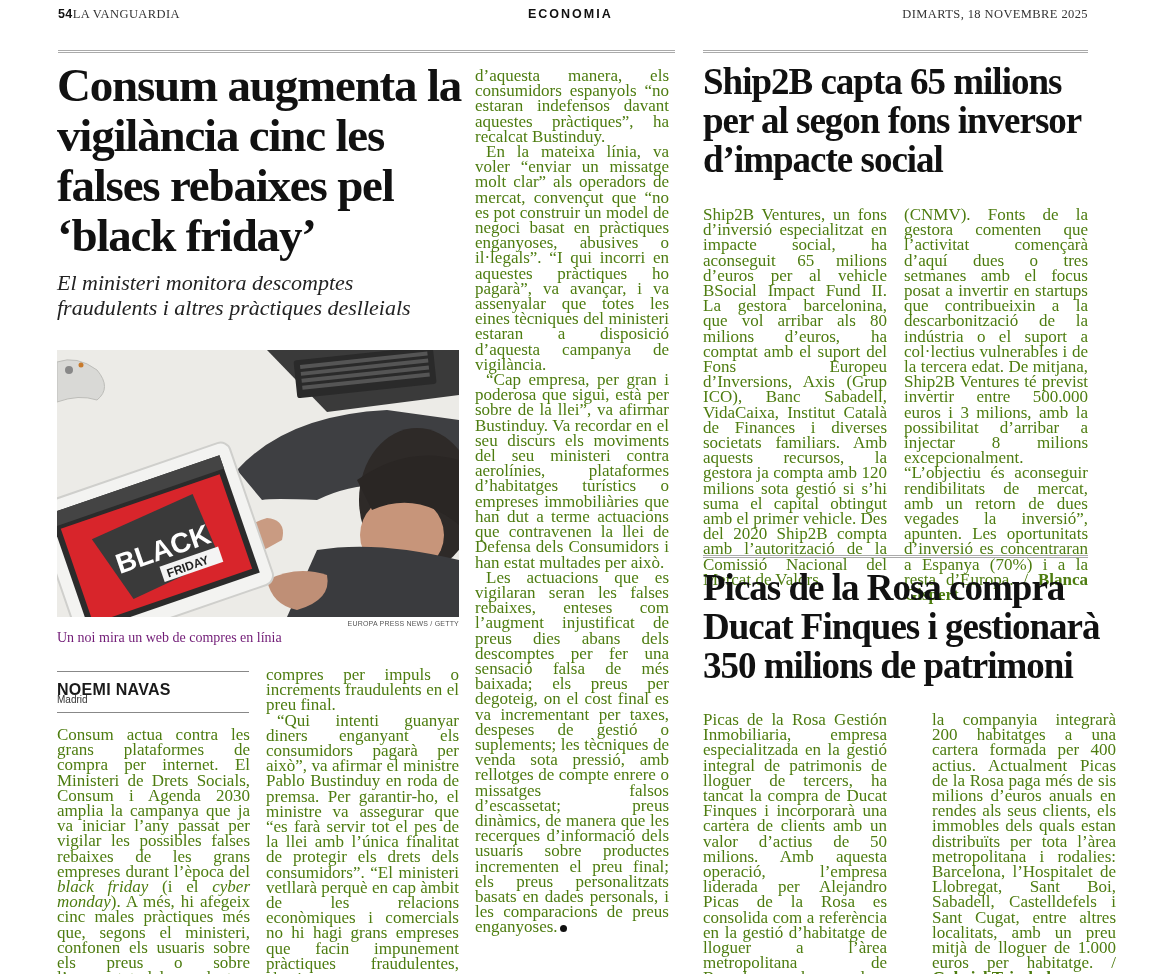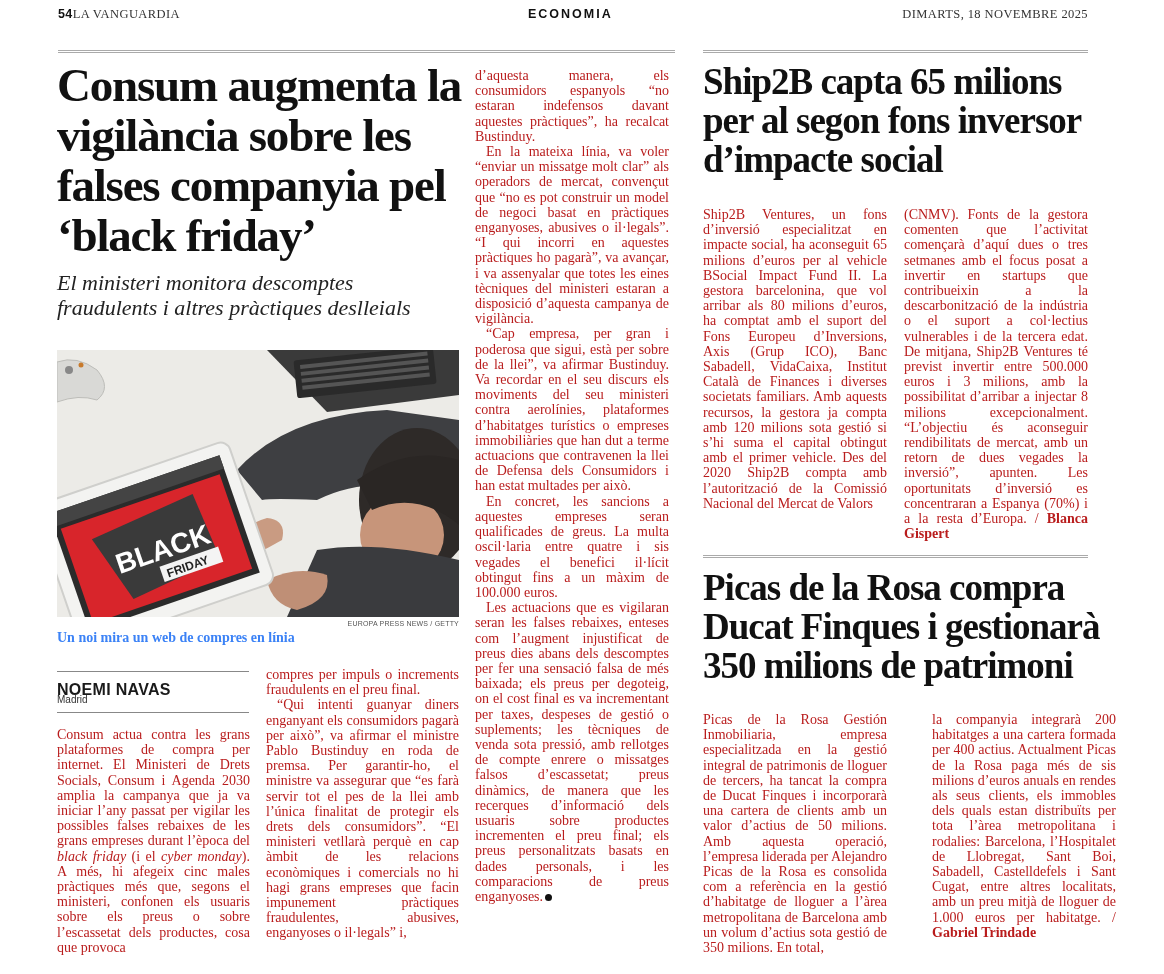--- a/index.html
+++ b/index.html
@@ -13,28 +13,28 @@
   .folio .right { position: absolute; right: 0; top: 0; font-family: "Liberation Serif", serif; }
 
   .rule { position: absolute; height: 3px; border-top: 1px solid #aaa; border-bottom: 1px solid #aaa; }
 
   .hl { position: absolute; font-family: "Liberation Serif", serif; font-weight: bold; color: #111; letter-spacing: -1.2px; }
   .hl-main { left: 57px; top: 60px; width: 410px; font-size: 47px; line-height: 50px; }
   .sub { position: absolute; left: 57px; top: 270px; width: 400px; font-family: "Liberation Serif", serif; font-style: italic; font-size: 22px; line-height: 25px; color: #222; }
 
   .photo { position: absolute; left: 57px; top: 350px; width: 402px; height: 267px; overflow: hidden; background: #e9e9e6; }
   .credit { position: absolute; left: 57px; top: 620px; width: 402px; text-align: right; font-family: "Liberation Sans", sans-serif; font-size: 7px; color: #555; letter-spacing: 0.2px; }
-  .caption { position: absolute; left: 57px; top: 630px; width: 402px; font-family: "Liberation Serif", serif; font-weight: bold; font-size: 14px; color: #3b82f6; }
+  .caption { position: absolute; left: 57px; top: 630px; width: 402px; font-family: "Liberation Serif", serif; font-weight: normal; font-size: 14px; color: #701a75; }
 
   .byline-rule { position: absolute; left: 57px; top: 671px; width: 192px; border-top: 1px solid #888; }
   .byline-name { position: absolute; left: 57px; top: 681px; font-family: "Liberation Sans", sans-serif; font-weight: bold; font-size: 16px; letter-spacing: 0.3px; }
   .byline-place { position: absolute; left: 57px; top: 694px; font-family: "Liberation Sans", sans-serif; font-size: 10px; color: #333; }
   .byline-rule2 { position: absolute; left: 57px; top: 712px; width: 192px; border-top: 1px solid #888; }
 
-  .col { position: absolute; font-family: "Liberation Serif", serif; font-size: 14px; line-height: 15.2px; text-align: justify; hyphens: manual; color: #b91c1c; }
+  .col { position: absolute; font-family: "Liberation Serif", serif; font-size: 17px; line-height: 15.2px; text-align: justify; hyphens: manual; color: #4d7c0f; }
   .col p { text-indent: 0; }
   .col p + p { text-indent: 11px; }
   .col .noind { text-indent: 0 !important; }
   .col .sig { font-weight: bold; }
   .col .end-dot { display: inline-block; width: 7px; height: 7px; border-radius: 50%; background: #111; margin-left: 2px; vertical-align: middle; }
 
   .hl-ship { left: 703px; top: 62px; width: 400px; font-size: 37px; line-height: 39px; letter-spacing: -1px; }
   .hl-picas { left: 703px; top: 568px; width: 400px; font-size: 37px; line-height: 39px; letter-spacing: -1px; }
 </style>
 </head>
@@ -44,21 +44,21 @@
   <div class="left">
     <span class="pg">54</span><span>LA VANGUARDIA</span>
   </div>
   <div class="mid">ECONOMIA</div>
   <div class="right">DIMARTS, 18 NOVEMBRE 2025</div>
 </div>
 
 <div class="rule" style="left:58px; top:50px; width:617px;"></div>
 <div class="rule" style="left:703px; top:50px; width:385px;"></div>
 
-<h1 class="hl hl-main">Consum augmenta la vigilància sobre les falses companyia pel ‘black friday’</h1>
+<h1 class="hl hl-main">Consum augmenta la vigilància cinc les falses rebaixes pel ‘black friday’</h1>
 <div class="sub">El ministeri monitora descomptes fraudulents i altres pràctiques deslleials</div>
 
 <div class="photo">
   <svg width="402" height="267" viewBox="0 0 402 267">
     <rect x="0" y="0" width="402" height="267" fill="#ecebe7"></rect>
 
     <polygon points="210,0 402,0 402,45 270,62" fill="#3a3a3a"></polygon>
     <rect x="238" y="4" width="140" height="38" rx="3" fill="#2a2a2a" transform="rotate(-6 300 22)"></rect>
     <g fill="#555" transform="rotate(-6 300 22)">
       <rect x="244" y="9" width="128" height="4"></rect>
@@ -108,21 +108,20 @@
 
 <div class="col" id="mcol1" style="left:266px; top:667px; width:193px;">
     <p class="noind"><span>compres per impuls o increments fraudulents en el preu final.</span></p>
     <p><span>“Qui intenti guanyar diners enganyant els consumidors pagarà per això”, va afirmar el ministre Pablo Bustinduy en roda de premsa. Per garantir-ho, el ministre va assegurar que “es farà servir tot el pes de la llei amb l’única finalitat de protegir els drets dels consumidors”. “El ministeri vetllarà perquè en cap àmbit de les relacions econòmiques i comercials no hi hagi grans empreses que facin impunement pràctiques fraudulentes, abusives, enganyoses o il·legals” i,</span></p>
   </div>
 
 <div class="col" id="mcol2" style="left:475px; top:68px; width:194px;">
     <p class="noind"><span>d’aquesta manera, els consumidors espanyols “no estaran indefensos davant aquestes pràctiques”, ha recalcat Bustinduy.</span></p>
     <p><span>En la mateixa línia, va voler “enviar un missatge molt clar” als operadors de mercat, convençut que “no es pot construir un model de negoci basat en pràctiques enganyoses, abusives o il·legals”. “I qui incorri en aquestes pràctiques ho pagarà”, va avançar, i va assenyalar que totes les eines tècniques del ministeri estaran a disposició d’aquesta campanya de vigilància.</span></p>
     <p><span>“Cap empresa, per gran i poderosa que sigui, està per sobre de la llei”, va afirmar Bustinduy. Va recordar en el seu discurs els moviments del seu ministeri contra aerolínies, plataformes d’habitatges turístics o empreses immobiliàries que han dut a terme actuacions que contravenen la llei de Defensa dels Consumidors i han estat multades per això.</span></p>
-    <p><span>En concret, les sancions a aquestes empreses seran qualificades de greus. La multa oscil·laria entre quatre i sis vegades el benefici il·lícit obtingut fins a un màxim de 100.000 euros.</span></p>
     <p><span>Les actuacions que es vigilaran seran les falses rebaixes, enteses com l’augment injustificat de preus dies abans dels descomptes per fer una sensació falsa de més baixada; els preus per degoteig, on el cost final es va incrementant per taxes, despeses de gestió o suplements; les tècniques de venda sota pressió, amb rellotges de compte enrere o missatges falsos d’escassetat; preus dinàmics, de manera que les recerques d’informació dels usuaris sobre productes incrementen el preu final; els preus personalitzats basats en dades personals, i les comparacions de preus enganyoses.</span><span class="end-dot"></span></p>
   </div>
 
 <h2 class="hl hl-ship">Ship2B capta 65 milions per al segon fons inversor d’impacte social</h2>
 <div class="col" id="scol0" style="left:703px; top:207px; width:184px;">
     <p class="noind"><span>Ship2B Ventures, un fons d’inversió especialitzat en impacte social, ha aconseguit 65 milions d’euros per al vehicle BSocial Impact Fund II. La gestora barcelonina, que vol arribar als 80 milions d’euros, ha comptat amb el suport del Fons Europeu d’Inversions, Axis (Grup ICO), Banc Sabadell, VidaCaixa, Institut Català de Finances i diverses societats familiars. Amb aquests recursos, la gestora ja compta amb 120 milions sota gestió si s’hi suma el capital obtingut amb el primer vehicle. Des del 2020 Ship2B compta amb l’autorització de la Comissió Nacional del Mercat de Valors</span></p>
   </div>
 <div class="col" id="scol1" style="left:904px; top:207px; width:184px;">
     <p class="noind"><span>(CNMV). Fonts de la gestora comenten que l’activitat començarà d’aquí dues o tres setmanes amb el focus posat a invertir en startups que contribueixin a la descarbonització de la indústria o el suport a col·lectius vulnerables i de la tercera edat. De mitjana, Ship2B Ventures té previst invertir entre 500.000 euros i 3 milions, amb la possibilitat d’arribar a injectar 8 milions excepcionalment. “L’objectiu és aconseguir rendibilitats de mercat, amb un retorn de dues vegades la inversió”, apunten. Les oportunitats d’inversió es concentraran a Espanya (70%) i a la resta d’Europa. / </span><span class="sig">Blanca Gispert</span></p>
   </div>

